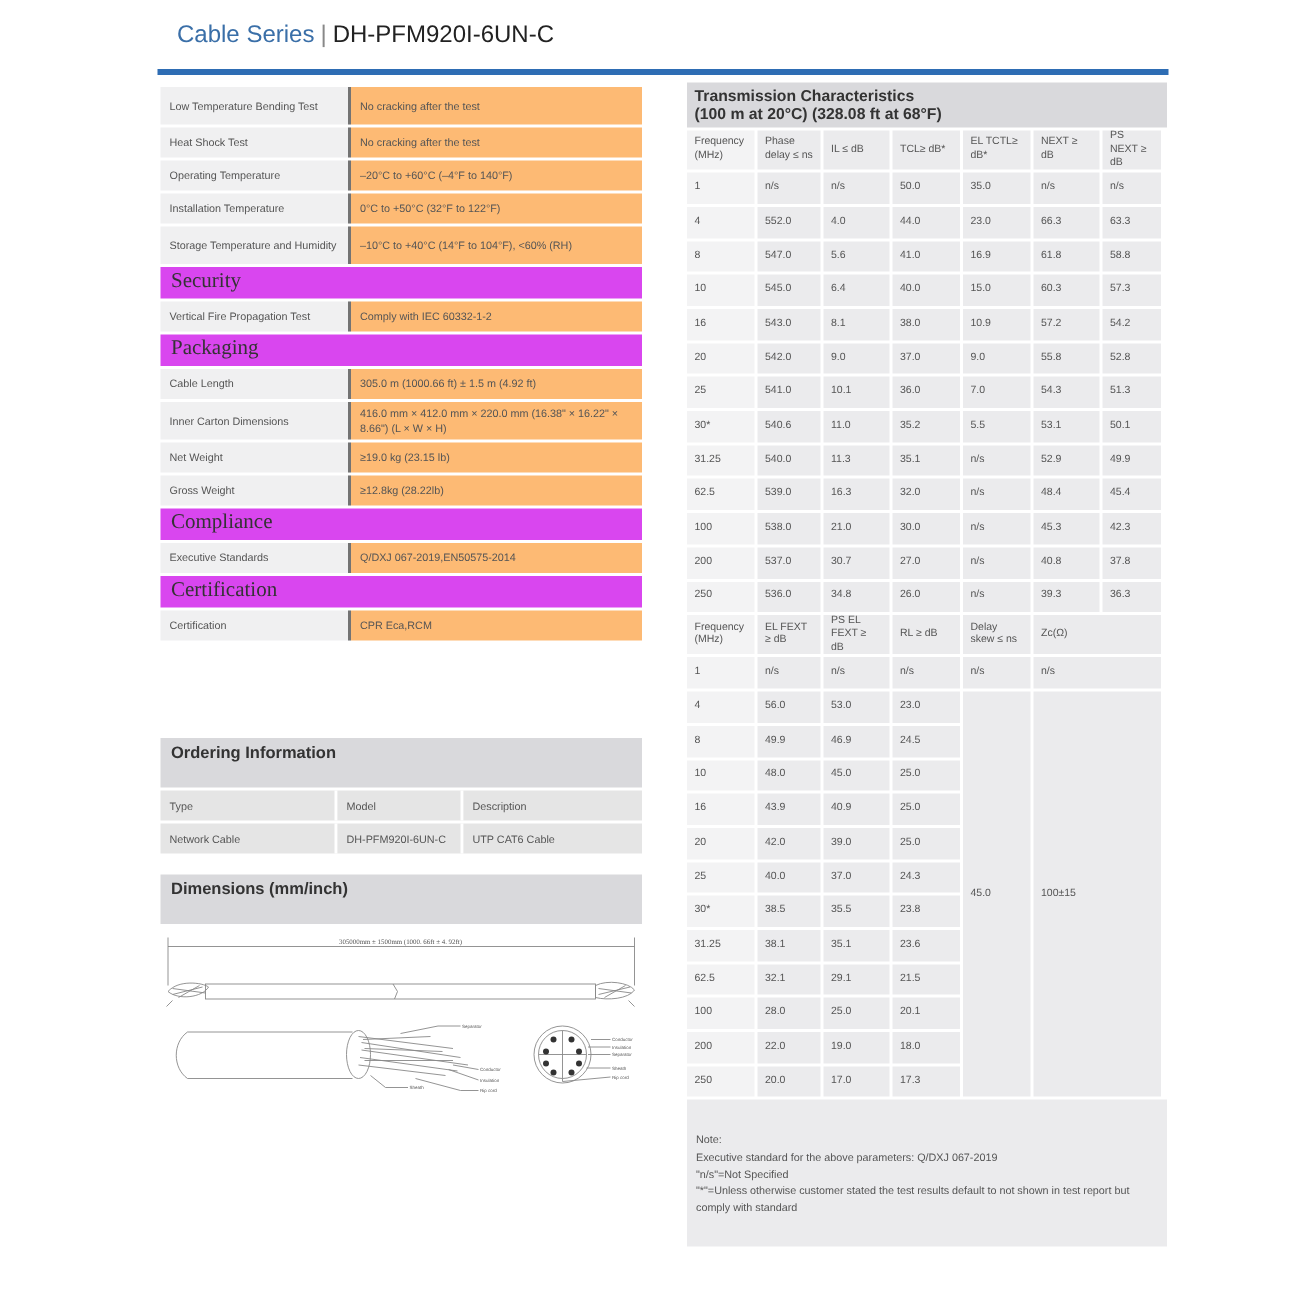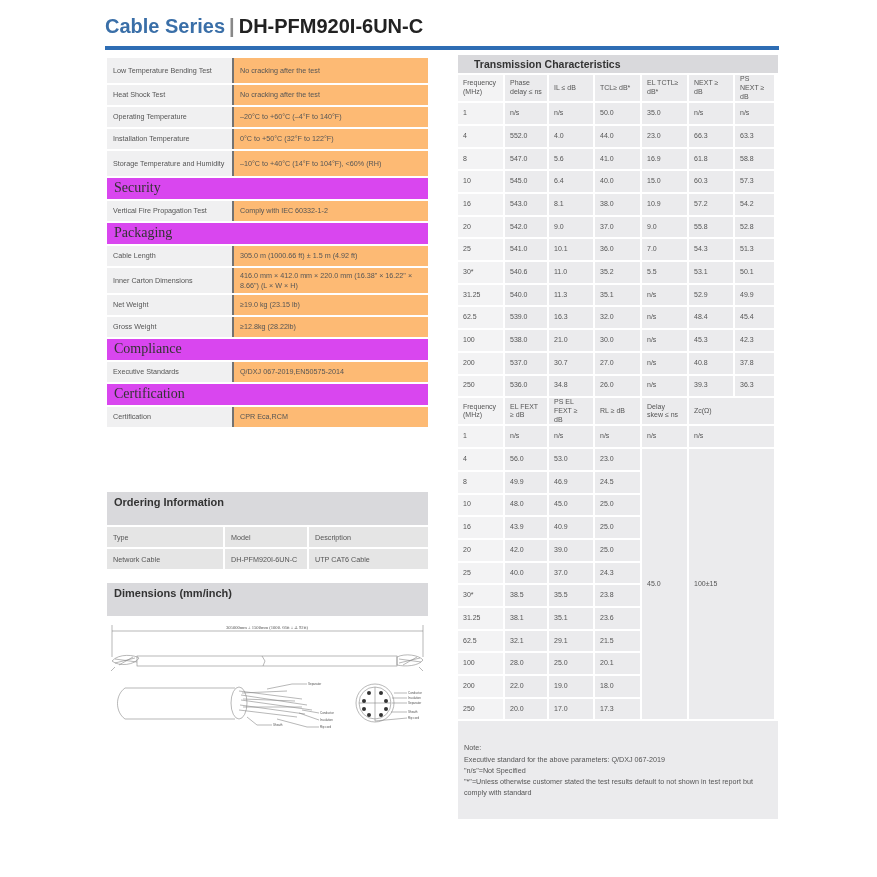--- a/index.html
+++ b/index.html
@@ -1,18 +1,18 @@
 <!DOCTYPE html>
 <html><head>
 <meta charset="utf-8">
 <style>
   html, body { margin:0; padding:0; background:#ffffff; }
   body { width:877px; height:877px; position:relative; overflow:hidden;
          font-family:"Liberation Sans", sans-serif; color:#333; }
-  .title { position:absolute; left:105px; top:15px; font-size:20px; color:#222; white-space:nowrap;font-weight:bold; }
+  .title { position:absolute; left:118px; top:15px; font-size:16px; color:#222; white-space:nowrap; }
   .title .series { color:#3a6fa8; }
   .title .sep { color:#888; margin:0 4px; }
   .topbar { position:absolute; left:105px; top:46px; width:674px; height:4px; background:#2e6db4; }
 
   
   .left { position:absolute; left:107px; top:56px; width:321px; }
   .spec { border-collapse:separate; border-spacing:0 2px; width:321px; table-layout:fixed; }
   .spec td { background:#fdba74; font-size:7.2px; color:#555; padding:0 6px; height:20px; vertical-align:middle; line-height:1.3; }
   .spec td.k { width:113px; background:#f0f0f1; border-right:2px solid #737373; }
   .spec tr.tall td { height:25px; }
@@ -21,21 +21,21 @@
   .box-h { background:#d9d9dc; font-weight:bold; font-size:11px; color:#333; padding:0 7px; height:33px; line-height:21px; }
   .order { position:absolute; left:107px; top:492px; width:321px; }
   .order table { width:321px; border-collapse:separate; border-spacing:0 2px; table-layout:fixed; }
   .order td { background:#e5e5e5; font-size:7.2px; color:#555; padding:0 6px; height:20px; border-right:2px solid #fff; }
   .order td:last-child { border-right:none; }
   .dims { position:absolute; left:107px; top:583px; width:321px; }
   .drawing { position:absolute; left:107px; top:615px; width:321px; height:125px; }
 
   
   .right { position:absolute; left:458px; top:55px; width:320px; }
-  .tc-h { background:#d9d9dc; font-weight:bold; font-size:10.5px; color:#333; padding:3px 16px; line-height:12px; }
+  .tc-h { background:#d9d9dc; font-weight:bold; font-size:10.5px; color:#333; padding:3px 5px; line-height:12px; }
   .tc { width:320px; border-collapse:separate; border-spacing:2px; table-layout:fixed; margin-left:-2px; }
   .tc td { background:#ebebed; font-size:7px; color:#555; padding:0 5px; height:20.7px; vertical-align:middle; line-height:1.25; }
   .tc td.f { background:#f3f3f4; }
   .tc tr.hdr td { height:26px; }
   .tc .merge { text-align:left; }
   .note { background:#ebebed; font-size:7.2px; color:#555; padding:21px 6px; line-height:11.2px; margin-top:0px; }
 </style>
 </head>
 <body>
 
@@ -185,20 +185,21 @@
       <text x="301" y="89">Separator</text>
       <text x="301" y="98">Sheath</text>
       <text x="301" y="104">Rip cord</text>
     </g>
   </svg>
 </div>
 
 <div class="right">
   <div class="tc-h">
     <div>Transmission Characteristics</div>
+    <div>(100 m at 20°C) (328.08 ft at 68°F)</div>
   </div>
   <table class="tc">
     <colgroup>
         <col style="width:45px">
         <col style="width:42px">
         <col style="width:44px">
         <col style="width:45px">
         <col style="width:45px">
         <col style="width:44px">
         <col>

